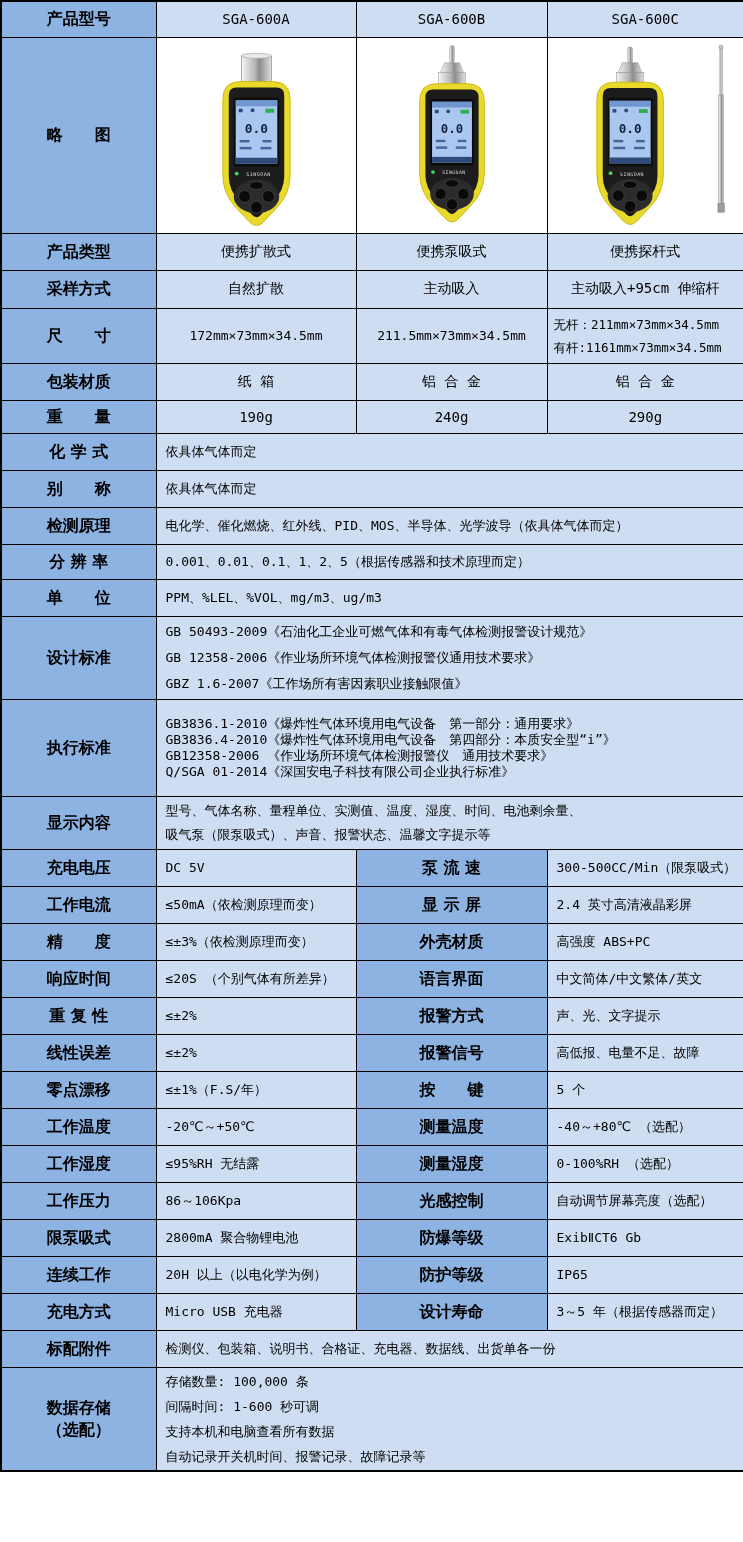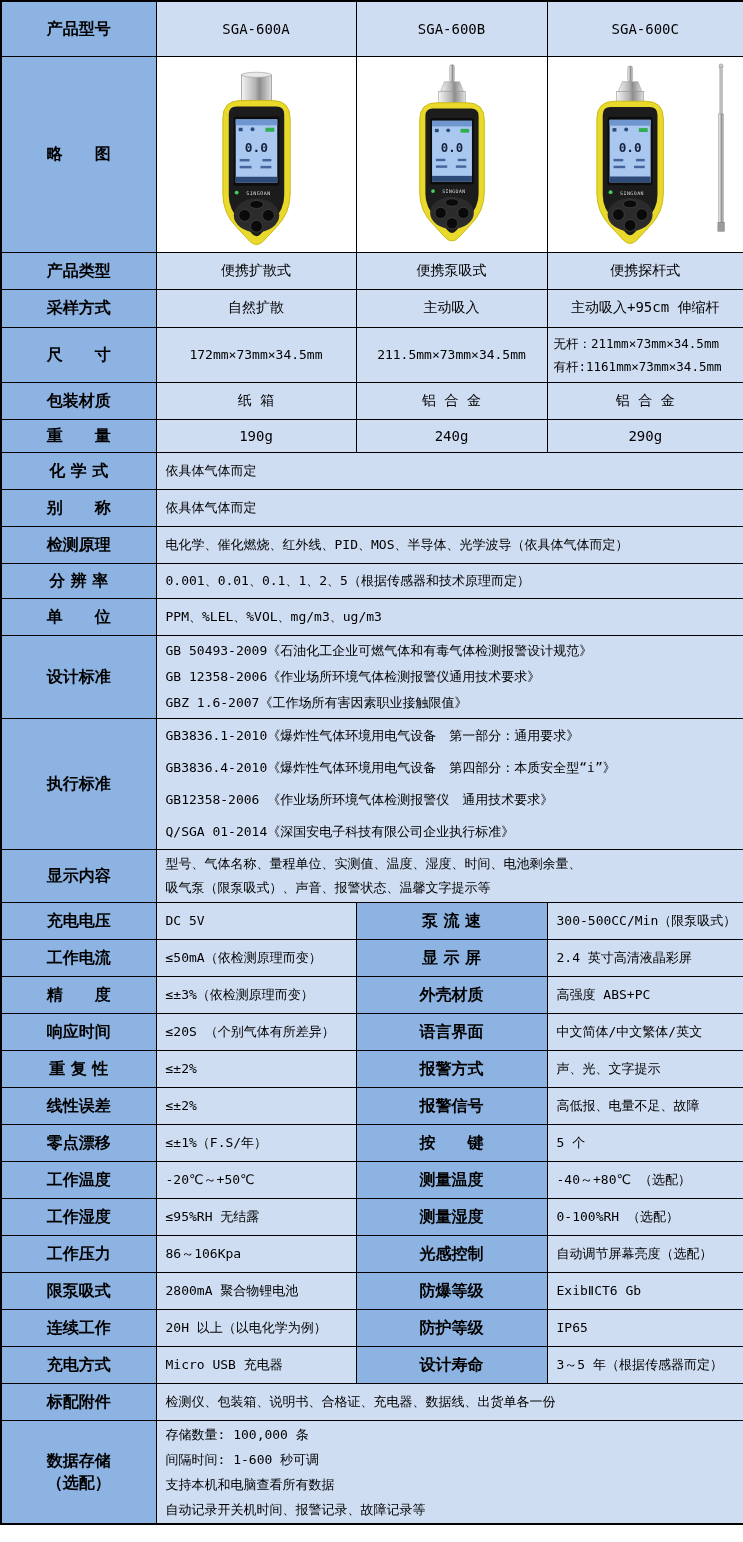--- a/index.html
+++ b/index.html
@@ -26,21 +26,21 @@
 <div class="wrap">
 <table>
 <colgroup>
         <col style="width:155px">
         <col style="width:200px">
         <col style="width:191px">
         <col style="width:197px">
       </colgroup>
 
 <tbody>
-        <tr style="height:55px">
+        <tr style="height:36px">
   <td class="lb">产品型号</td>
   <td class="val">SGA-600A</td>
   <td class="val">SGA-600B</td>
   <td class="val">SGA-600C</td>
 </tr>
 
 <tr style="height:167px">
   <td class="lb">略　　图</td>
   <td class="img">
     <svg width="100%" height="195" viewBox="0 0 200 197" preserveAspectRatio="xMidYMid meet">
@@ -236,21 +236,21 @@
   <td class="vl" colspan="3">PPM、%LEL、%VOL、mg/m3、ug/m3</td>
 </tr>
 <tr style="height:83px">
   <td class="lb">设计标准</td>
   <td class="vl" colspan="3" style="line-height:26px">GB 50493-2009《石油化工企业可燃气体和有毒气体检测报警设计规范》
 GB 12358-2006《作业场所环境气体检测报警仪通用技术要求》
 GBZ 1.6-2007《工作场所有害因素职业接触限值》</td>
 </tr>
 <tr style="height:97px">
   <td class="lb">执行标准</td>
-  <td class="vl" colspan="3" style="line-height:32px">GB3836.1-2010《爆炸性气体环境用电气设备　第一部分：通用要求》
+  <td class="vl" colspan="3" style="line-height:16px">GB3836.1-2010《爆炸性气体环境用电气设备　第一部分：通用要求》
 GB3836.4-2010《爆炸性气体环境用电气设备　第四部分：本质安全型“i”》
 GB12358-2006 《作业场所环境气体检测报警仪　通用技术要求》
 Q/SGA 01-2014《深国安电子科技有限公司企业执行标准》</td>
 </tr>
 <tr style="height:53px">
   <td class="lb">显示内容</td>
   <td class="vl" colspan="3" style="line-height:24px">型号、气体名称、量程单位、实测值、温度、湿度、时间、电池剩余量、
 吸气泵（限泵吸式）、声音、报警状态、温馨文字提示等</td>
 </tr>
 

